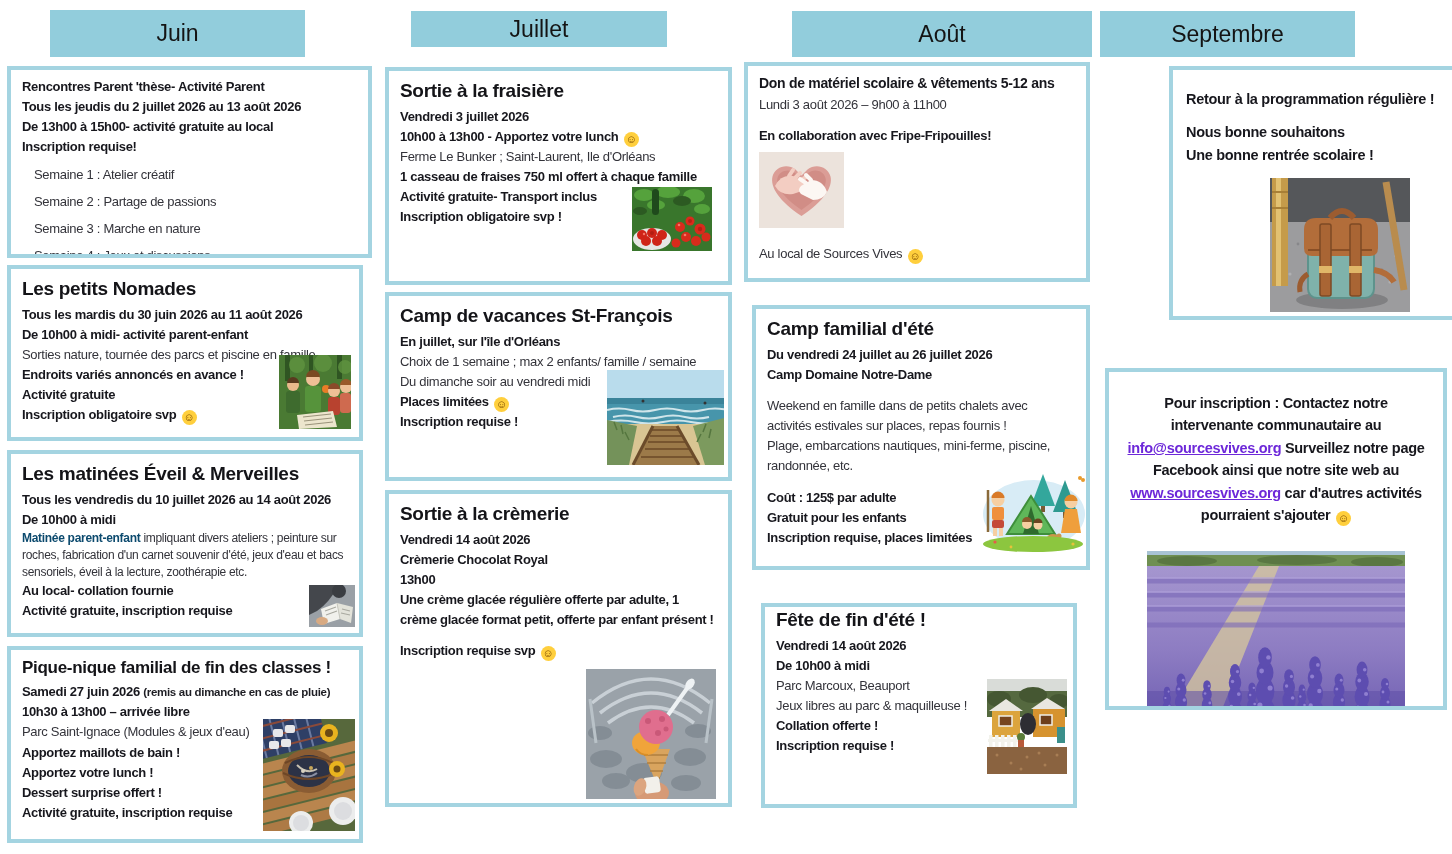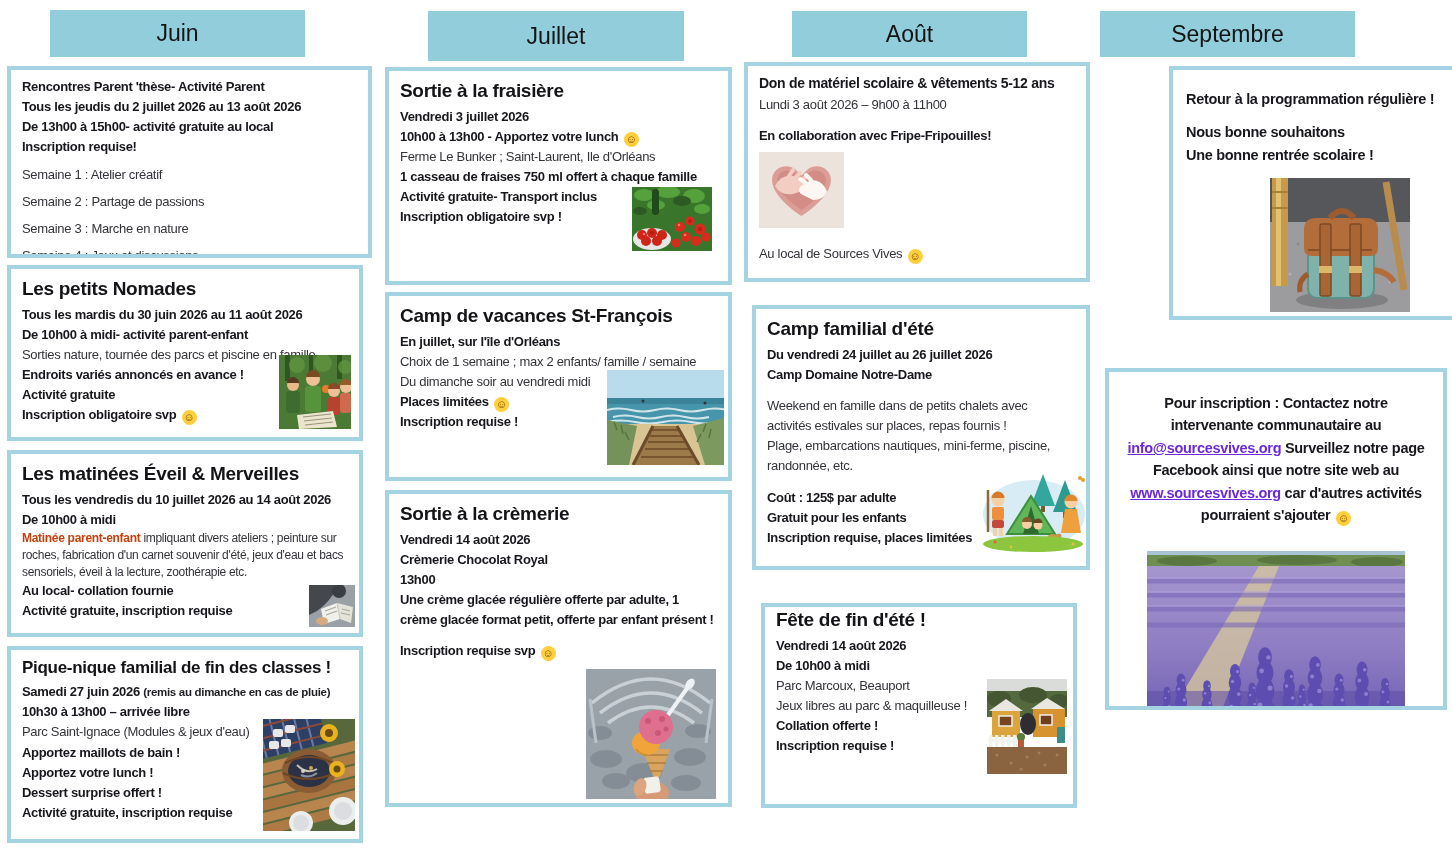--- a/index.html
+++ b/index.html
@@ -7,44 +7,44 @@
        font-family:"Liberation Sans",sans-serif;color:#1e1e24;}
   .hdr{position:absolute;background:#92cddc;display:flex;align-items:center;justify-content:center;
        font-size:23px;color:#141414;}
   .card{position:absolute;border:4px solid #a4d4e1;background:#fff;box-sizing:border-box;
         padding:7px 11px;font-size:13px;line-height:1.55;letter-spacing:-0.3px;overflow:hidden;}
   .t{font-weight:700;font-size:19px;line-height:1.25;margin:1px 0 4px;color:#141418;}
   .t2{font-weight:700;font-size:17px;line-height:1.3;margin:0 0 3px;color:#141418;}
   .b{font-weight:700;color:#17171d;}
   .r{color:#33333a;}
   .small{font-size:12px;line-height:1.42;}
-  .lead{font-weight:700;color:#c2410c;}
+  .lead{font-weight:700;color:#0c4a6e;}
   .note{font-size:11.5px;font-weight:700;}
-  .sem{margin-top:7px;}
+  .sem{margin-top:7px;margin-left:12px;}
   .gap{height:11px;}
   .photo{position:absolute;overflow:hidden;}
   .photo svg,.flow-photo svg{display:block;width:100%;height:100%;}
   .flow-photo{margin:6px 0 0;}
   .emoji{display:inline-flex;width:15px;height:15px;border-radius:50%;background:#ffcf3d;
          color:#7a4a00;align-items:center;justify-content:center;font-size:11px;
          vertical-align:-2px;margin-left:2px;font-weight:400;letter-spacing:0;}
   a.link{color:#6d28d9;text-decoration:underline;font-weight:700;cursor:pointer;}
   .sep-center{text-align:center;font-weight:700;font-size:14.5px;line-height:1.55;color:#17171d;}
   .sep1-line{font-weight:700;font-size:14.5px;color:#17171d;}
 </style>
 </head>
 <body>
 
 <div class="hdr" style="left:50px;top:10px;width:255px;height:47px">
     <span>Juin</span>
   </div>
-<div class="hdr" style="left:428px;top:11px;width:256px;height:50px">
+<div class="hdr" style="left:411px;top:11px;width:256px;height:36px">
     <span>Juillet</span>
   </div>
-<div class="hdr" style="left:792px;top:11px;width:235px;height:46px">
+<div class="hdr" style="left:792px;top:11px;width:300px;height:46px">
     <span>Août</span>
   </div>
 <div class="hdr" style="left:1100px;top:11px;width:255px;height:46px">
     <span>Septembre</span>
   </div>
 
 <div class="card" style="left:7px;top:66px;width:365px;height:192px">
   <div class="b">Rencontres Parent 'thèse- Activité Parent</div>
   <div class="b">Tous les jeudis du 2 juillet 2026 au 13 août 2026</div>
   <div class="b">De 13h00 à 15h00- activité gratuite au local</div>

